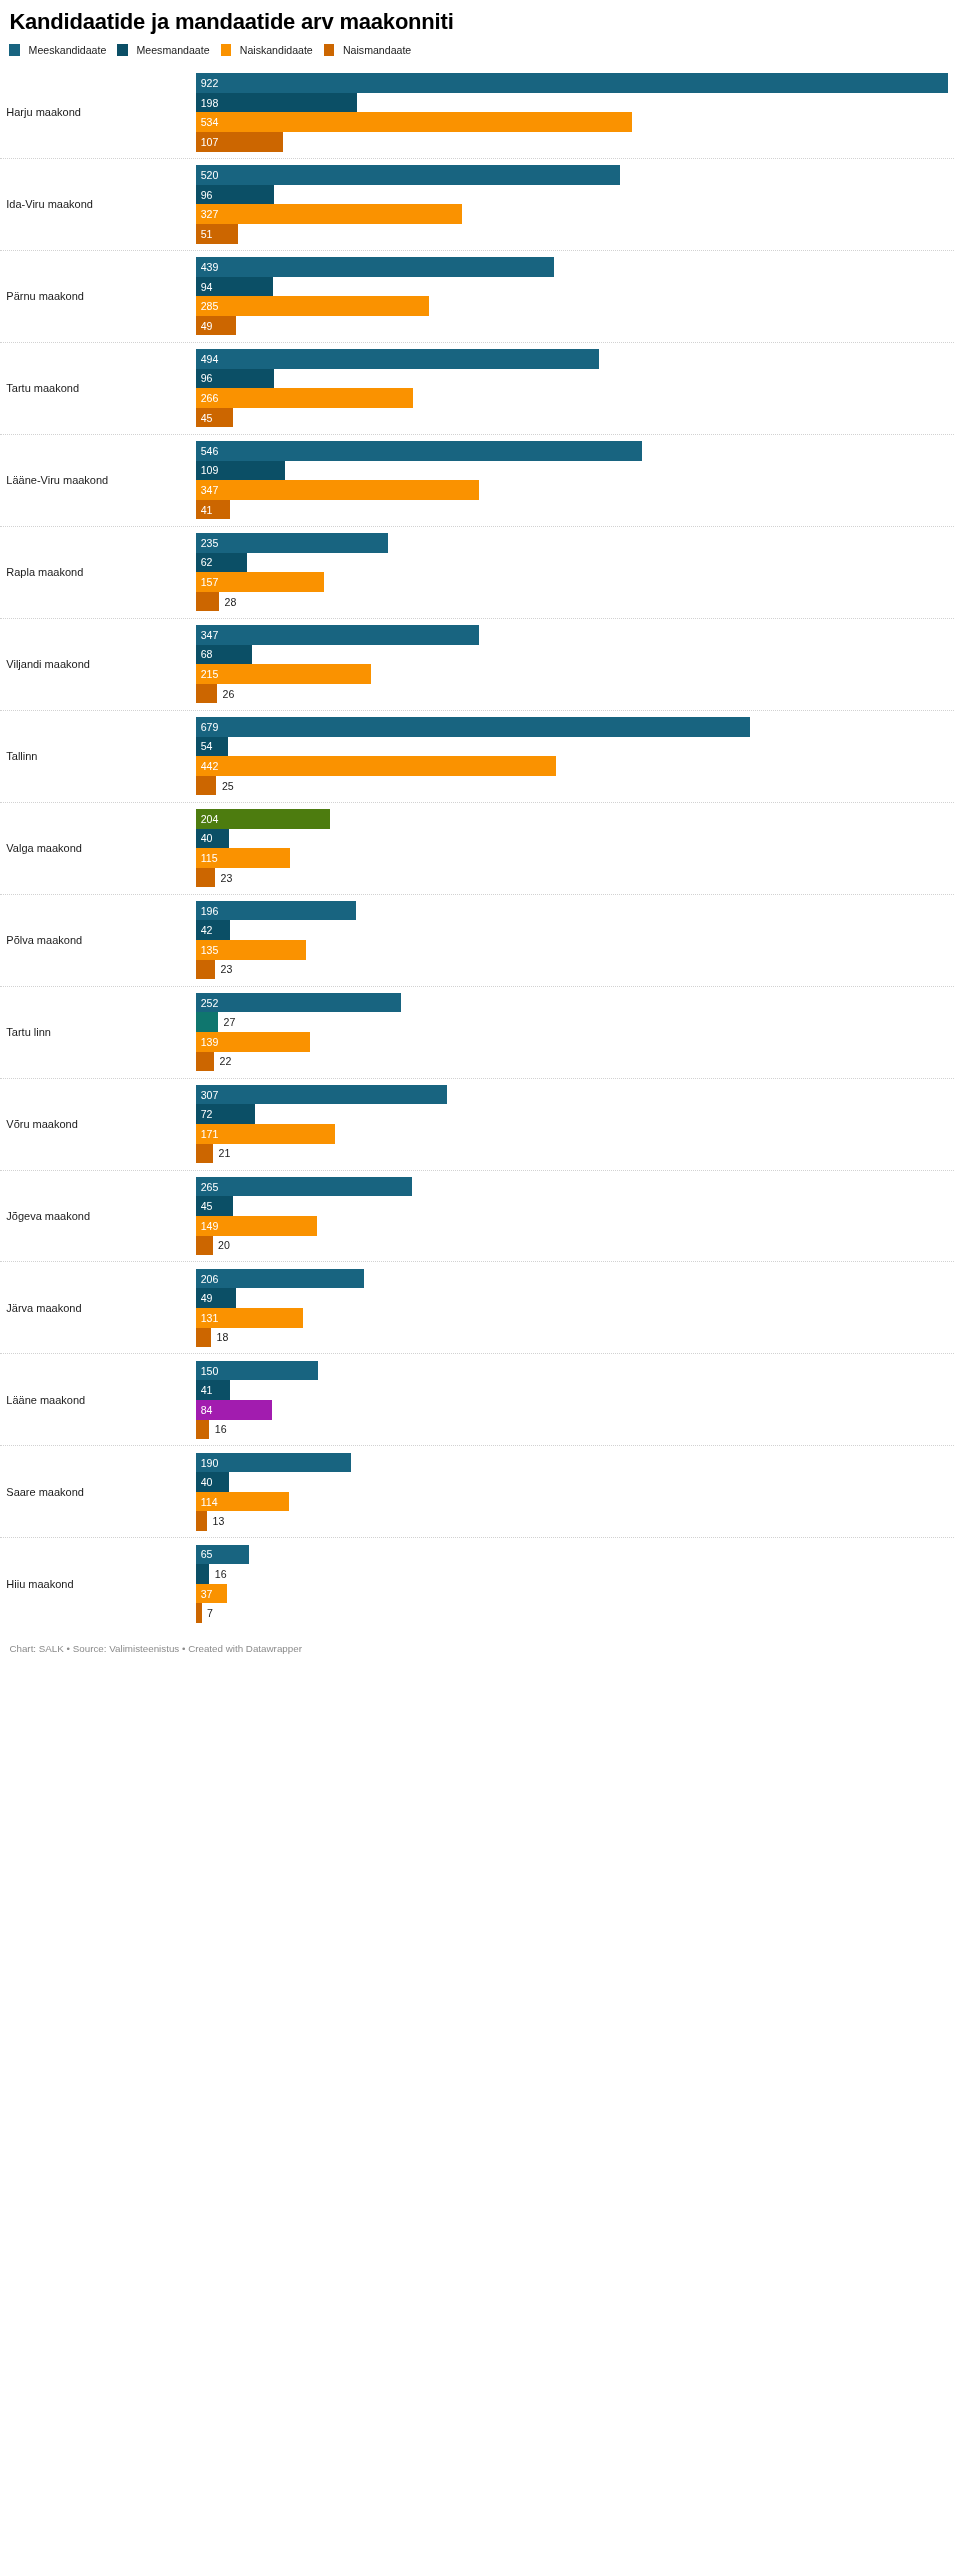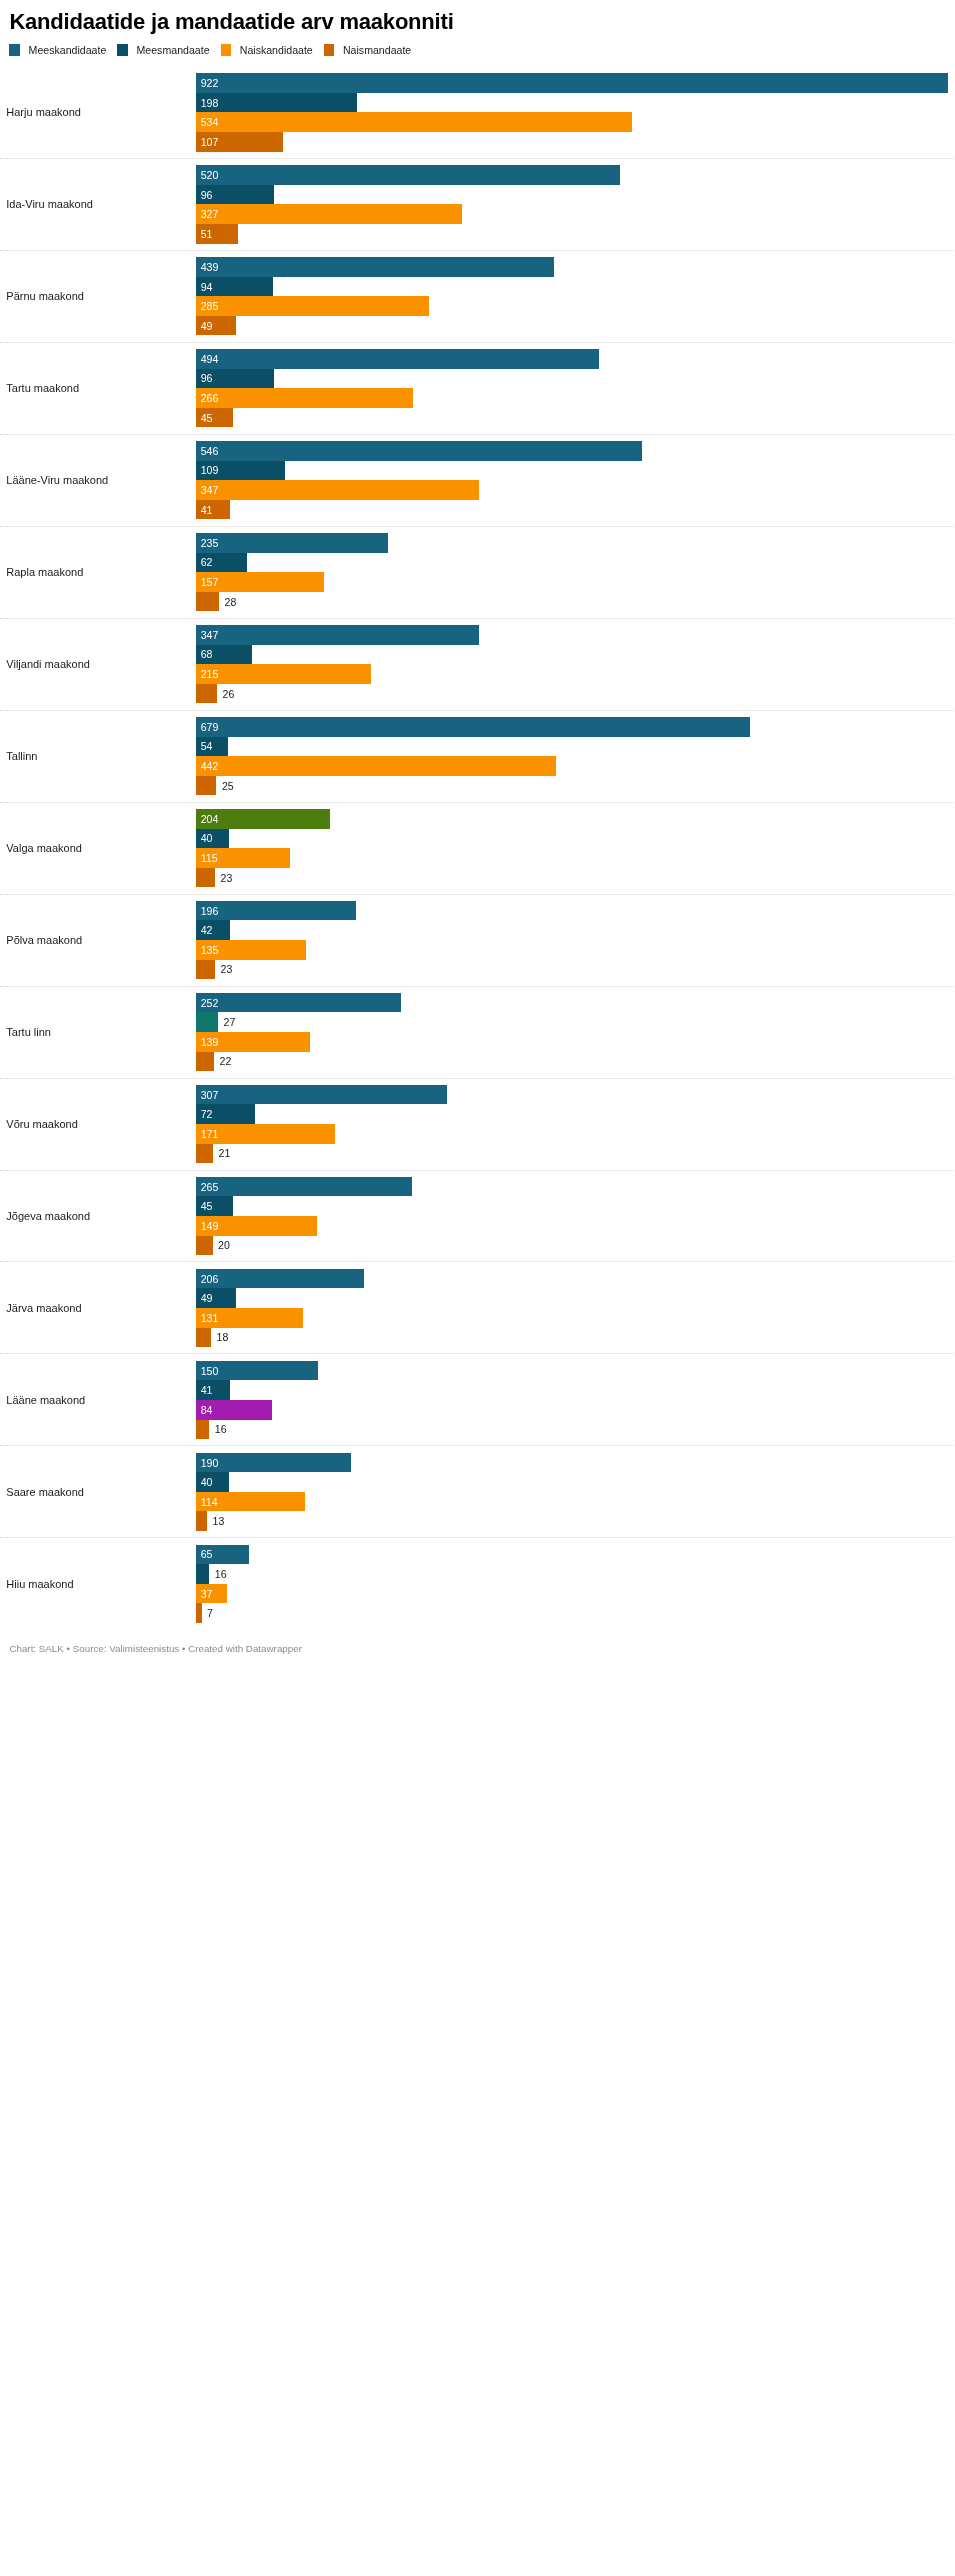--- a/index.html
+++ b/index.html
@@ -537,21 +537,21 @@
             <div class="bar" title="Meeskandidaate: 190" style="width: 155px; background: rgb(24, 100, 128);">
               <span class="bar-value inside">190</span>
             </div>
           </div>
           <div class="bar-row">
             <div class="bar" title="Meesmandaate: 40" style="width: 33px; background: rgb(11, 79, 102);">
               <span class="bar-value inside">40</span>
             </div>
           </div>
           <div class="bar-row">
-            <div class="bar" title="Naiskandidaate: 114" style="width: 109px; background: rgb(250, 146, 0);">
+            <div class="bar" title="Naiskandidaate: 114" style="width: 93px; background: rgb(250, 146, 0);">
               <span class="bar-value inside">114</span>
             </div>
           </div>
           <div class="bar-row">
             <div class="bar" title="Naismandaate: 13" style="width: 11px; background: rgb(204, 102, 0);">
               <span class="bar-value outside">13</span>
             </div>
           </div>
         </div>
       </div>

